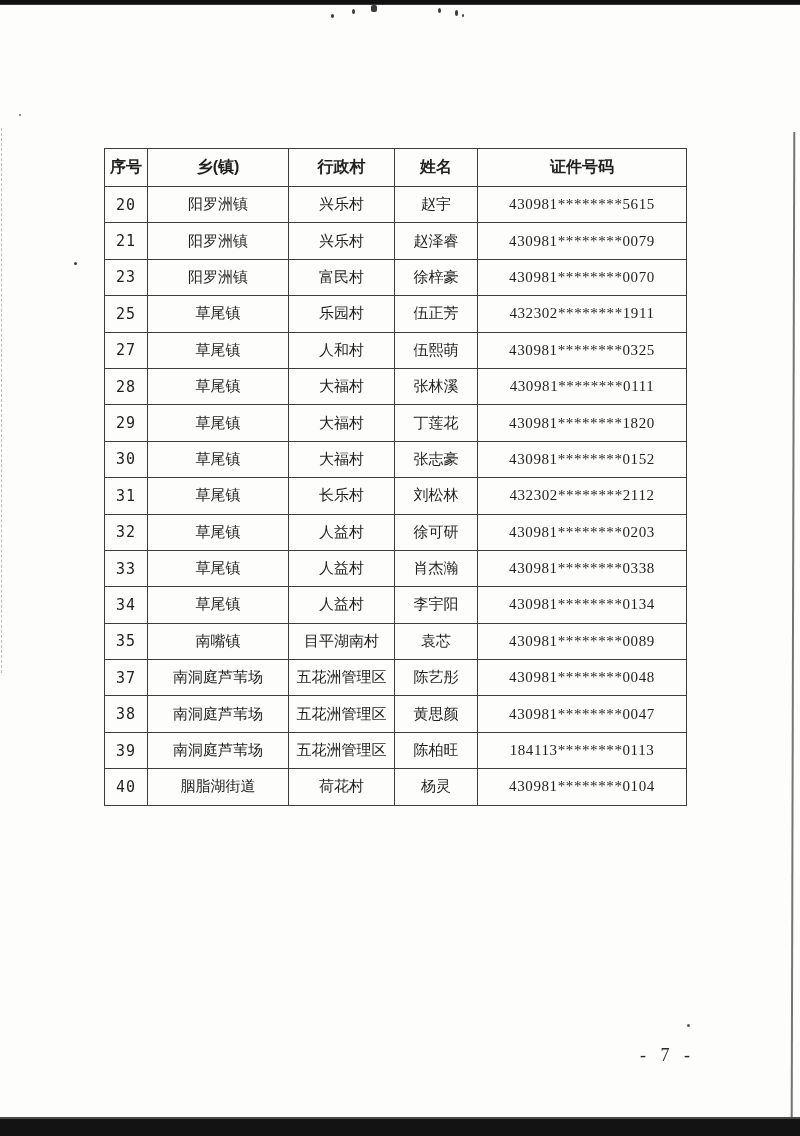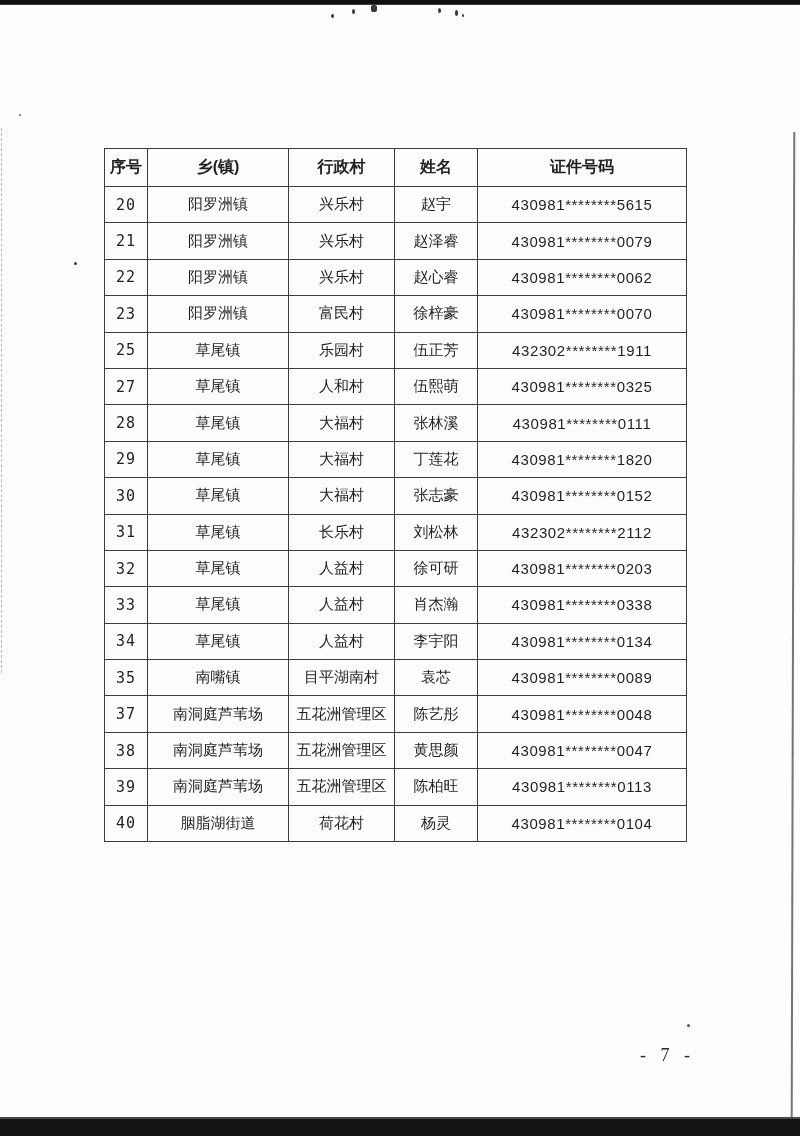--- a/index.html
+++ b/index.html
@@ -59,21 +59,21 @@
   table.roster thead th {
     height: 37px; font-size: 16px; font-weight: bold;
     font-family: "Liberation Sans", sans-serif;
   }
   table.roster tbody td { height: 35.4px; font-size: 15px; }
   td.cell-index {
     font-family: "DejaVu Sans Mono", "Liberation Mono", monospace;
     font-size: 14px; letter-spacing: 1px; color: #242424;
   }
   td.cell-id {
-    font-family: Liberation Sans, sans-serif;
+    font-family: Liberation Serif, serif;
     font-size: 14.5px; letter-spacing: 0.6px; color: #1c1c1c;
   }
   td.cell-cn { font-weight: 500; }
 
   .page-number {
     position: absolute; left: 640px; top: 1045px;
     font-family: "Liberation Serif", "DejaVu Serif", serif;
     font-size: 18px; color: #2a2a2a; letter-spacing: 5px;
   }
 </style>
@@ -123,27 +123,20 @@
           <td class="cell-id">430981********5615</td>
         </tr>
         <tr>
           <td class="cell-index">21</td>
           <td class="cell-cn">阳罗洲镇</td>
           <td class="cell-cn">兴乐村</td>
           <td class="cell-cn">赵泽睿</td>
           <td class="cell-id">430981********0079</td>
         </tr>
         <tr>
-          <td class="cell-index">22</td>
-          <td class="cell-cn">阳罗洲镇</td>
-          <td class="cell-cn">兴乐村</td>
-          <td class="cell-cn">赵心睿</td>
-          <td class="cell-id">430981********0062</td>
-        </tr>
-        <tr>
           <td class="cell-index">23</td>
           <td class="cell-cn">阳罗洲镇</td>
           <td class="cell-cn">富民村</td>
           <td class="cell-cn">徐梓豪</td>
           <td class="cell-id">430981********0070</td>
         </tr>
         <tr>
           <td class="cell-index">25</td>
           <td class="cell-cn">草尾镇</td>
           <td class="cell-cn">乐园村</td>
@@ -225,21 +218,21 @@
           <td class="cell-cn">南洞庭芦苇场</td>
           <td class="cell-cn">五花洲管理区</td>
           <td class="cell-cn">黄思颜</td>
           <td class="cell-id">430981********0047</td>
         </tr>
         <tr>
           <td class="cell-index">39</td>
           <td class="cell-cn">南洞庭芦苇场</td>
           <td class="cell-cn">五花洲管理区</td>
           <td class="cell-cn">陈柏旺</td>
-          <td class="cell-id">430981********0113</td>
+          <td class="cell-id">184113********0113</td>
         </tr>
         <tr>
           <td class="cell-index">40</td>
           <td class="cell-cn">胭脂湖街道</td>
           <td class="cell-cn">荷花村</td>
           <td class="cell-cn">杨灵</td>
           <td class="cell-id">430981********0104</td>
         </tr>
       </tbody>
   </table>

